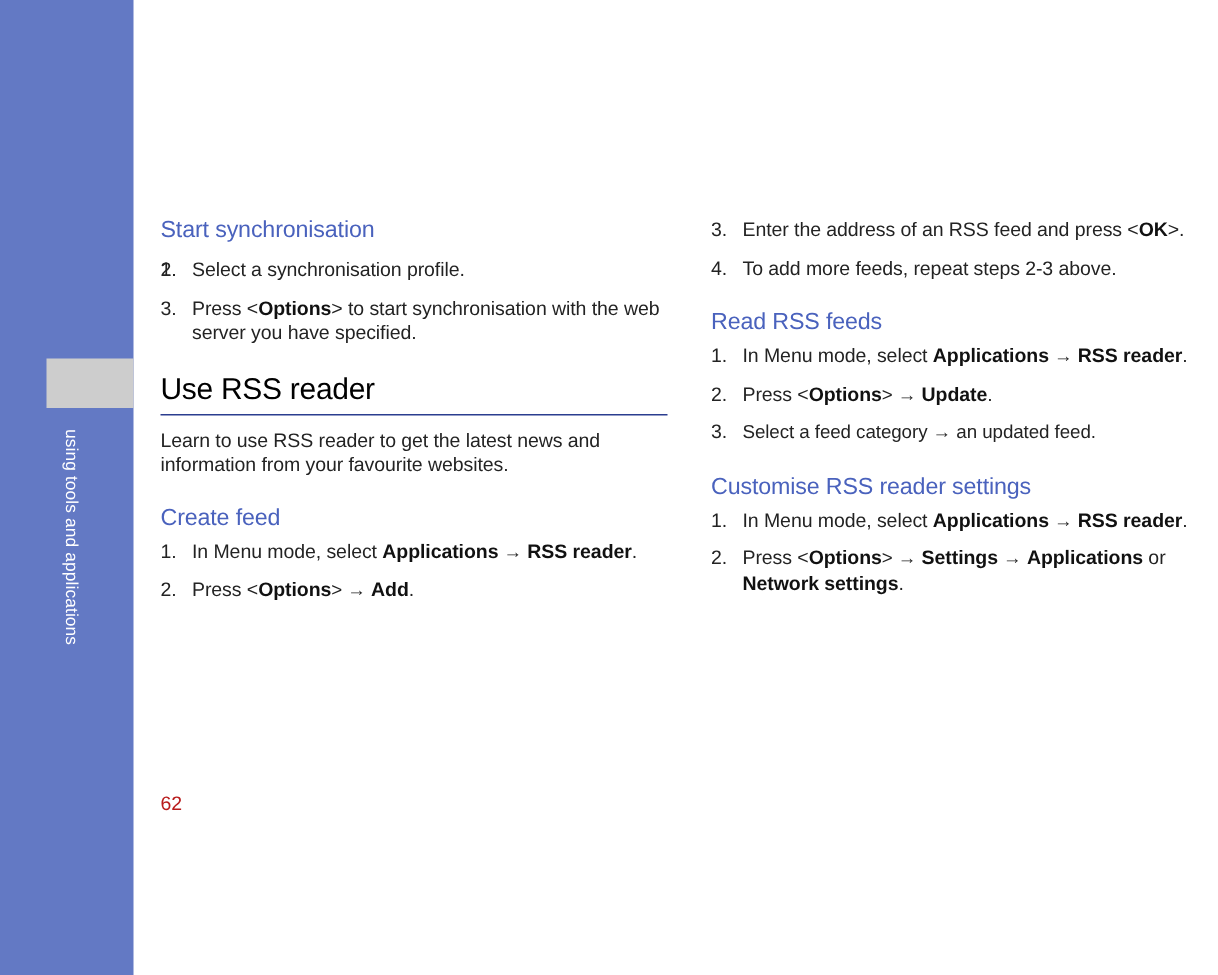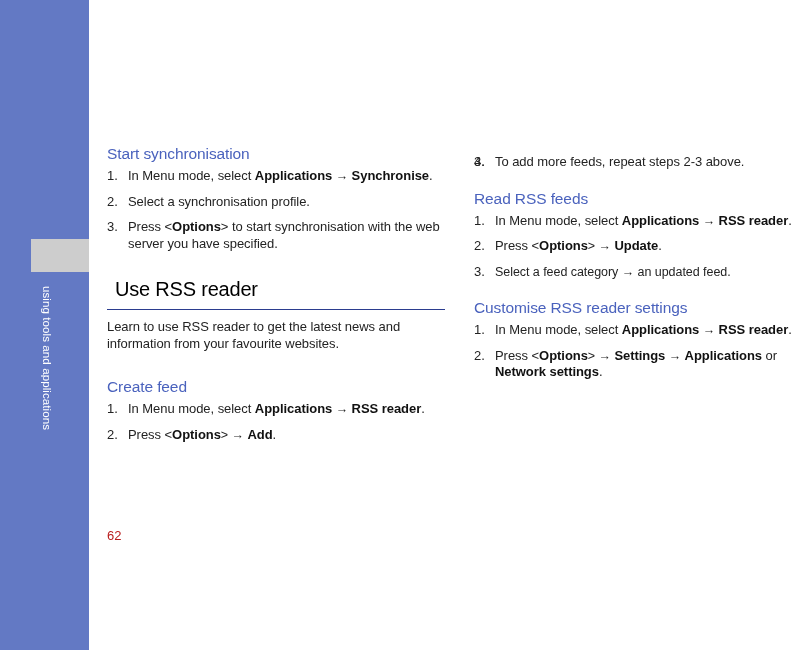--- a/index.html
+++ b/index.html
@@ -59,21 +59,21 @@
 
   .col {
     position: absolute;
     top: 145px;
   }
   .col-left  { left: 107px; width: 340px; }
   .col-right { left: 474px; width: 340px; }
 
   
   h2.section-title {
-    margin: 8px;
+    margin: 0;
     padding: 0;
     font-size: 20px;
     font-weight: normal;
     color: #000000;
     letter-spacing: -0.2px;
   }
   .section-rule {
     height: 0;
     border-top: 1.5px solid #2b3d8f;
     margin-top: 4px;
@@ -85,21 +85,21 @@
     padding: 0;
     font-size: 15.5px;
     font-weight: normal;
     color: #4a62bd;
     letter-spacing: -0.1px;
   }
   h3.sub-title.spaced { margin-top: 19px; }
 
   
   p.intro {
-    margin: 0 0 26px 0;
+    margin: 0 0 18px 0;
     font-size: 13px;
     color: #232323;
     line-height: 16.5px;
     letter-spacing: -0.05px;
   }
 
   
   ol.steps {
     margin: 0;
     padding: 0;
@@ -146,21 +146,21 @@
   <div class="sidebar-vertical-label">using tools and applications</div>
 </div>
 
 <div class="page">
 
   <div class="col col-left">
 
     <h3 class="sub-title">Start synchronisation</h3>
 
     <ol class="steps">
-        <li><span class="num">1.</span><span><span>In Menu mode, select </span><b>Applications</b><span class="arrow"> → </span><b>Synchronise</b><span>.</span></span></li>
+        <li><span class="num">1.</span></li>
         <li><span class="num">2.</span><span><span>Select a synchronisation profile.</span></span></li>
         <li><span class="num">3.</span><span><span>Press &lt;</span><b>Options</b><span>&gt; to start synchronisation with the web server you have specified.</span></span></li>
       </ol>
 
     <div style="height:18px"></div>
 
     <h2 class="section-title">Use RSS reader</h2>
     <div class="section-rule"></div>
 
     <p class="intro">Learn to use RSS reader to get the latest news and information from your favourite websites.</p>
@@ -169,21 +169,21 @@
 
     <ol class="steps">
         <li><span class="num">1.</span><span><span>In Menu mode, select </span><b>Applications</b><span class="arrow"> → </span><b>RSS reader</b><span>.</span></span></li>
         <li><span class="num">2.</span><span><span>Press &lt;</span><b>Options</b><span class="arrow">&gt; → </span><b>Add</b><span>.</span></span></li>
       </ol>
   </div>
 
   <div class="col col-right">
 
     <ol class="steps">
-        <li><span class="num">3.</span></li>
+        <li><span class="num">3.</span><span><span>Enter the address of an RSS feed and press &lt;</span><b>OK</b><span>&gt;.</span></span></li>
         <li><span class="num">4.</span><span><span>To add more feeds, repeat steps 2-3 above.</span></span></li>
       </ol>
 
     <h3 class="sub-title spaced">Read RSS feeds</h3>
 
     <ol class="steps">
         <li><span class="num">1.</span><span><span>In Menu mode, select </span><b>Applications</b><span class="arrow"> → </span><b>RSS reader</b><span>.</span></span></li>
         <li><span class="num">2.</span><span><span>Press &lt;</span><b>Options</b><span class="arrow">&gt; → </span><b>Update</b><span>.</span></span></li>
         <li><span class="num">3.</span><span><span class="arrow">Select a feed category → an updated feed.</span></span></li>
       </ol>

